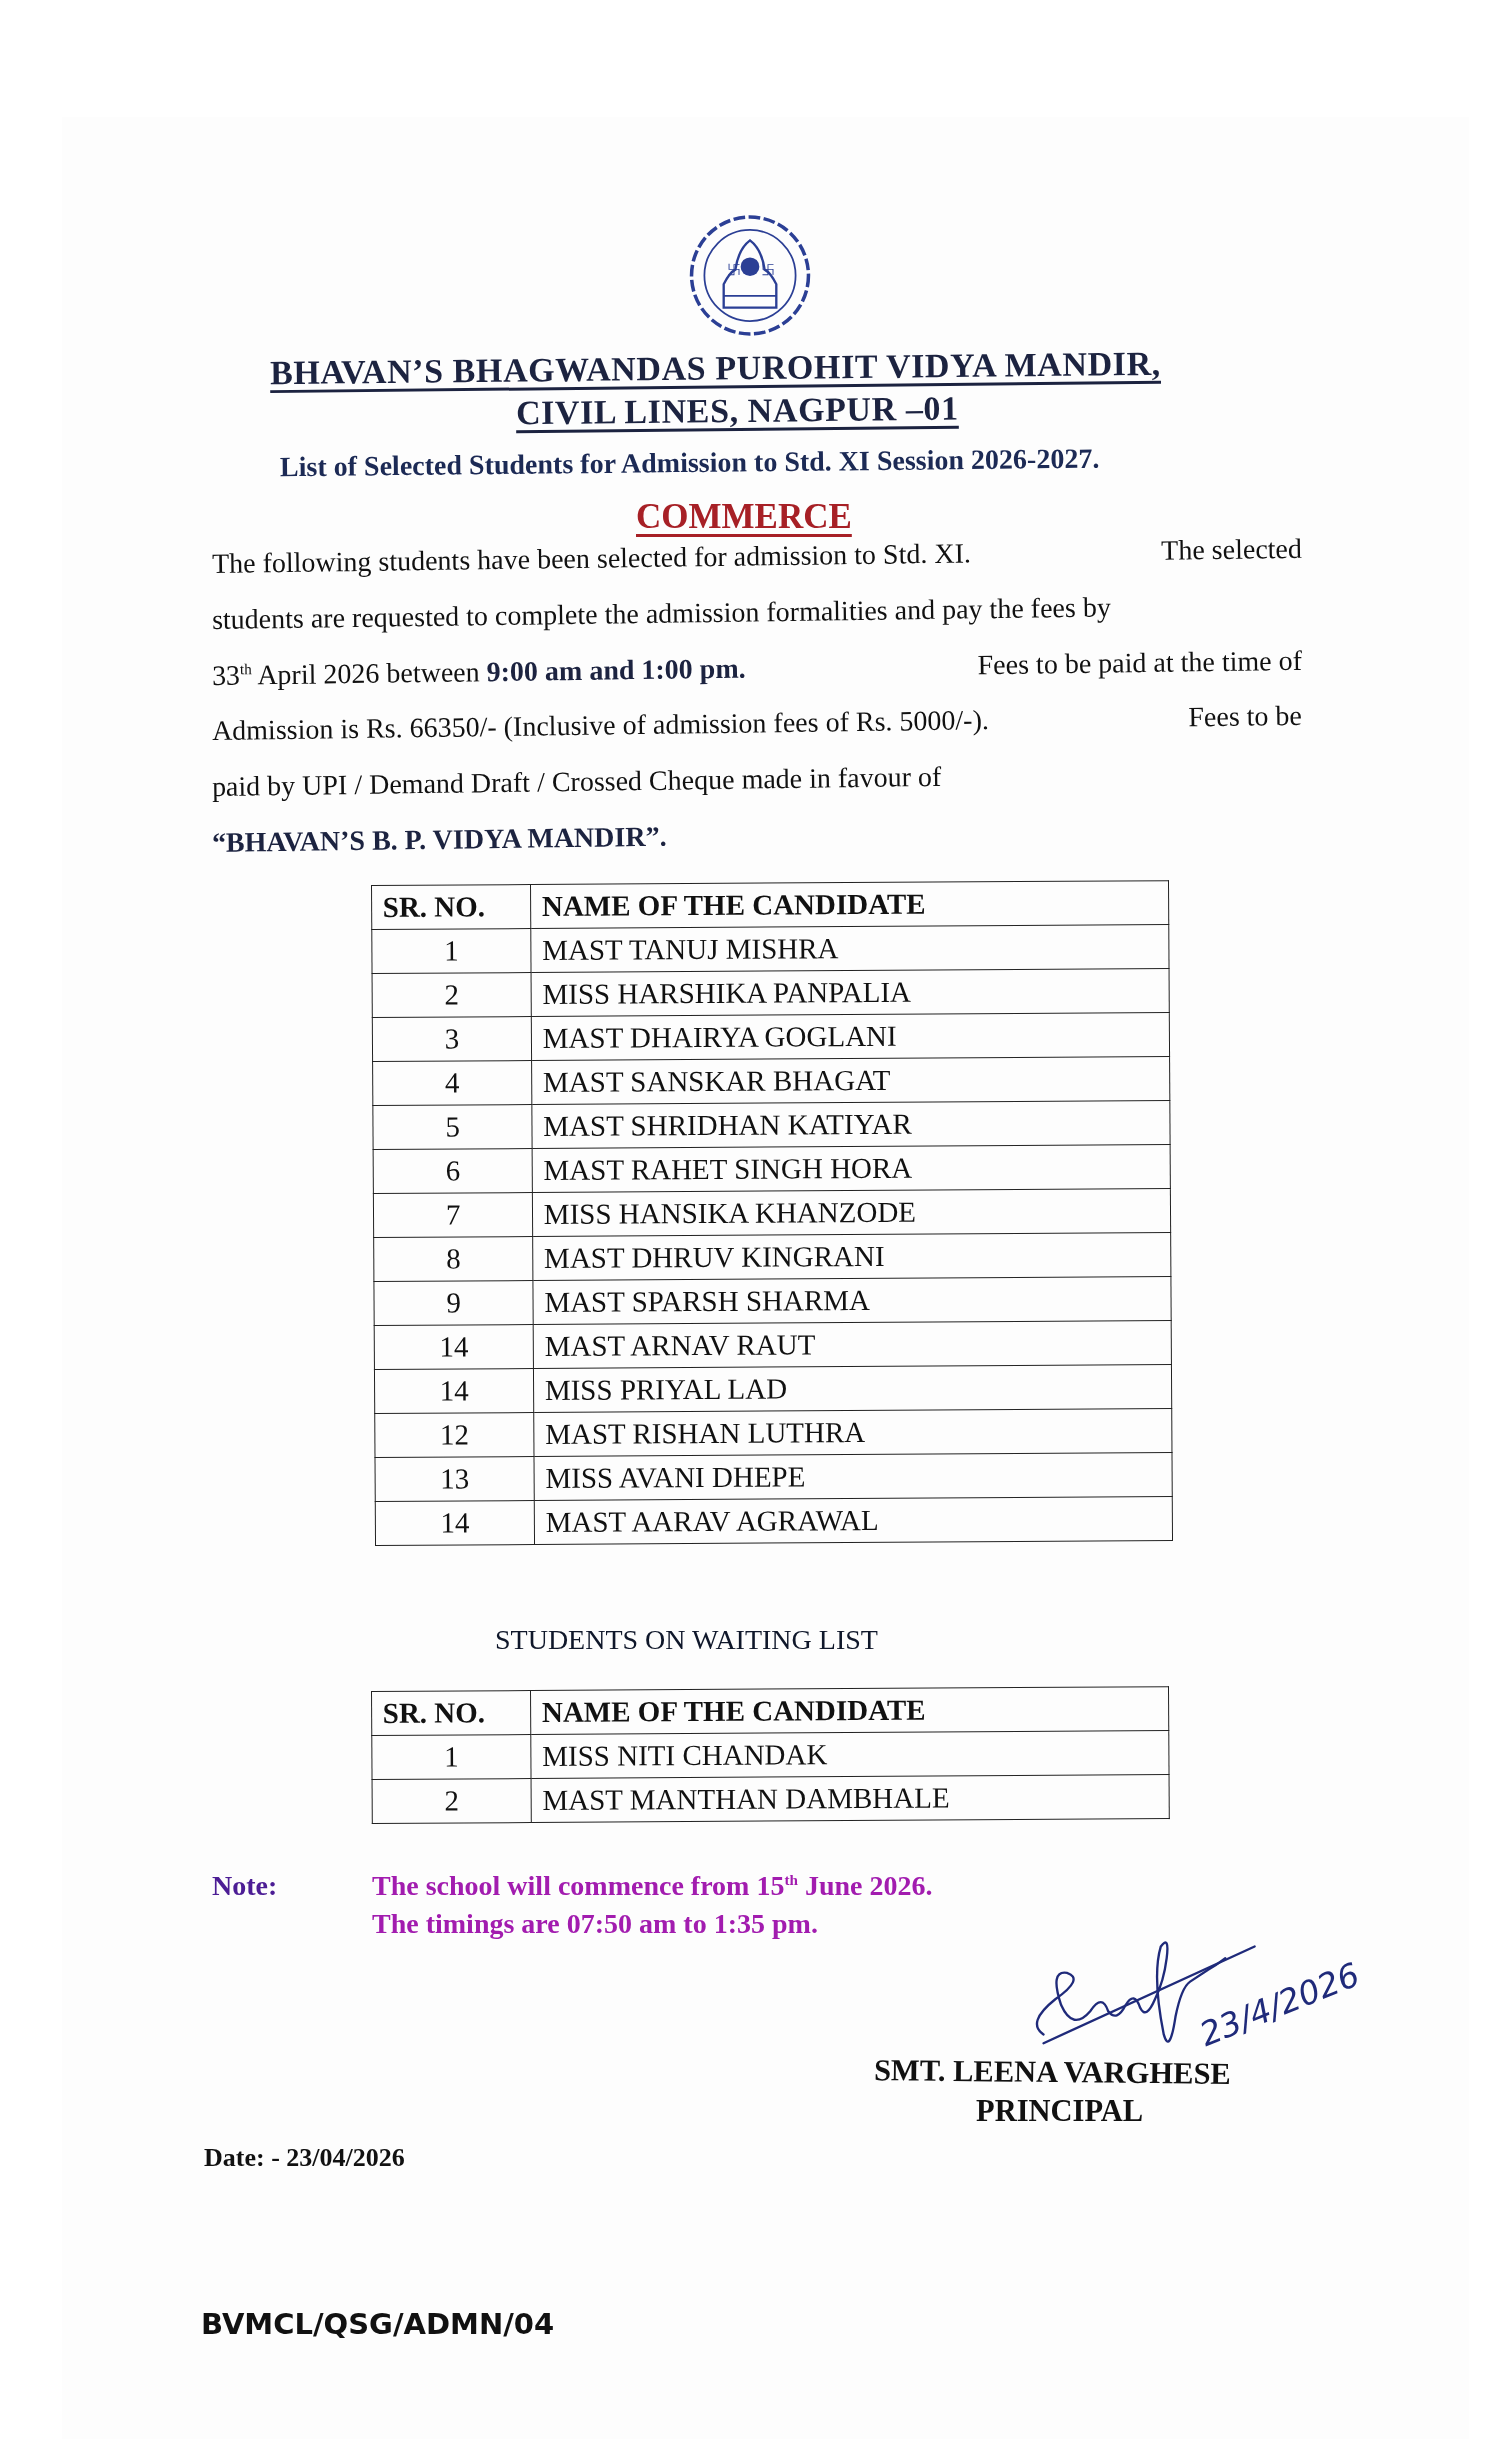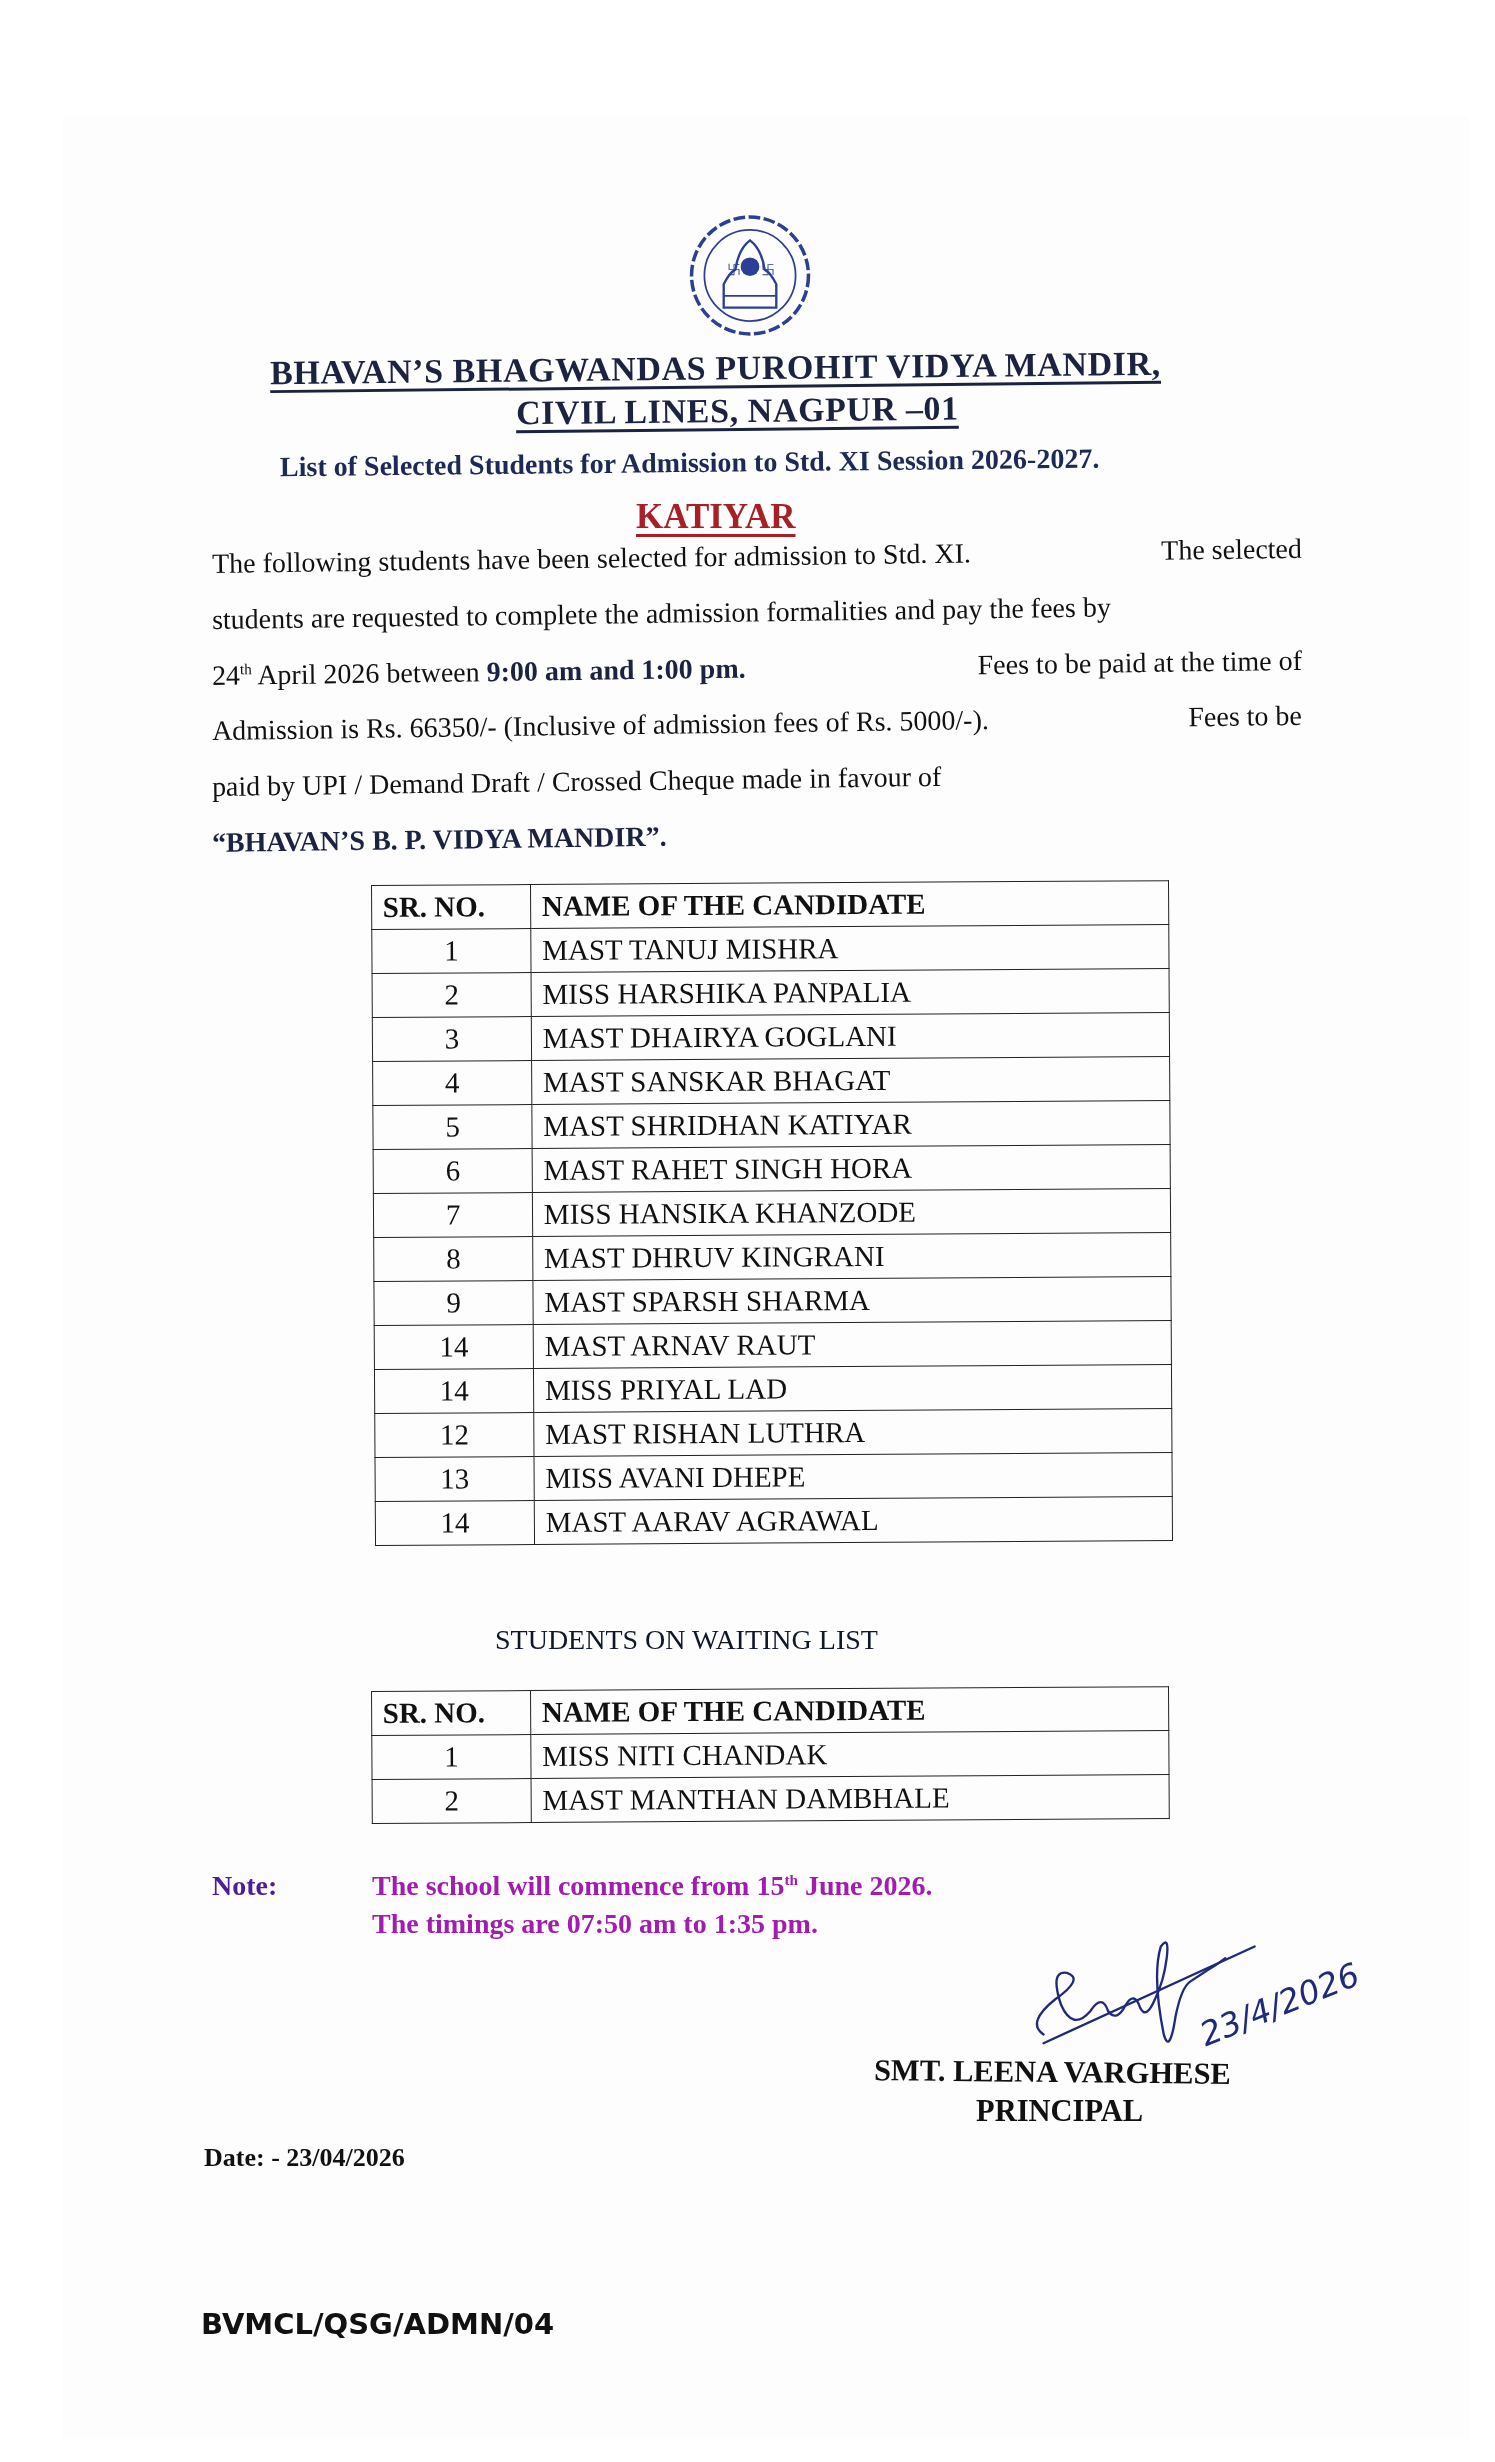--- a/index.html
+++ b/index.html
@@ -83,29 +83,29 @@
     <line x1="85" y1="150" x2="175" y2="150" stroke-width="3"></line>
   </g>
   <circle cx="130" cy="100" r="16" fill="#2b3f95"></circle>
   <text x="92" y="112" font-size="22" fill="#2b3f95" font-family="DejaVu Sans, sans-serif">卐</text>
   <text x="150" y="112" font-size="22" fill="#2b3f95" font-family="DejaVu Sans, sans-serif">卐</text>
 </svg>
 
 <div class="title1">BHAVAN’S BHAGWANDAS PUROHIT VIDYA MANDIR,</div>
 <div class="title2">CIVIL LINES, NAGPUR –01</div>
 <div class="subtitle">List of Selected Students for Admission to Std. XI Session 2026-2027.</div>
-<div class="stream">KATIYAR</div>
+<div class="stream">COMMERCE</div>
 
 <div class="para l1 justify">
   <span>The following students have been selected for admission to Std. XI.</span>
   <span>The selected</span>
 </div>
 <div class="para l2">students are requested to complete the admission formalities and pay the fees  by</div>
 <div class="para l3 justify">
-  <span><span>24</span><sup>th</sup><span> April 2026 between </span><b>9:00 am and 1:00 pm.</b></span>
+  <span><span>33</span><sup>th</sup><span> April 2026 between </span><b>9:00 am and 1:00 pm.</b></span>
   <span>Fees to be paid at the time of</span>
 </div>
 <div class="para l4 justify">
   <span>Admission is Rs. 66350/- (Inclusive of admission fees of Rs. 5000/-).</span>
   <span>Fees to be</span>
 </div>
 <div class="para l5">paid by UPI / Demand Draft / Crossed Cheque made in favour of</div>
 <div class="para l6">“BHAVAN’S B. P. VIDYA MANDIR”.</div>
 
 <table class="list selected">

